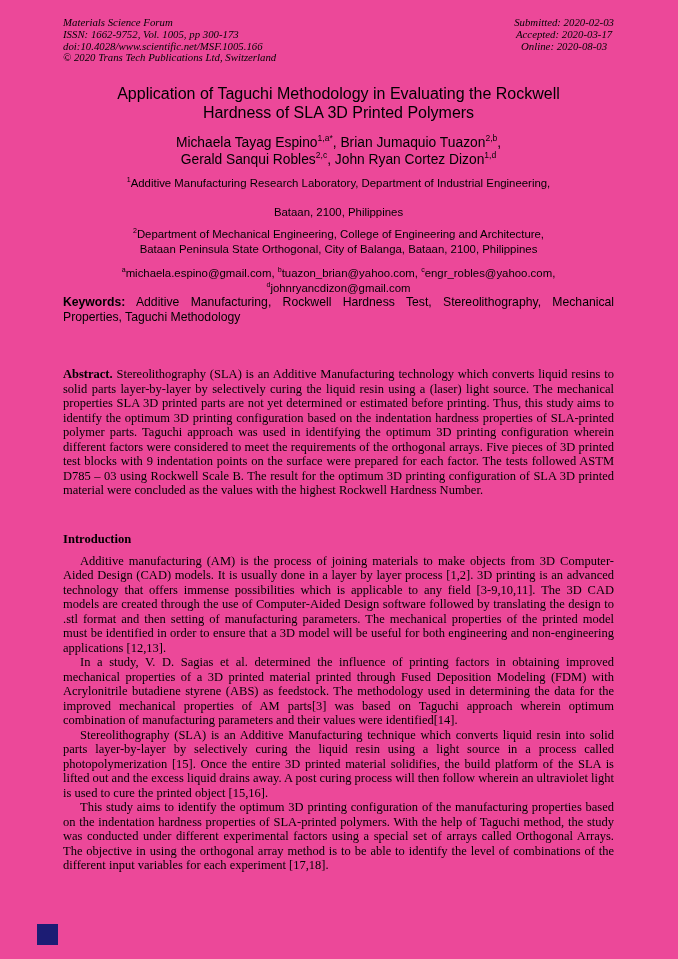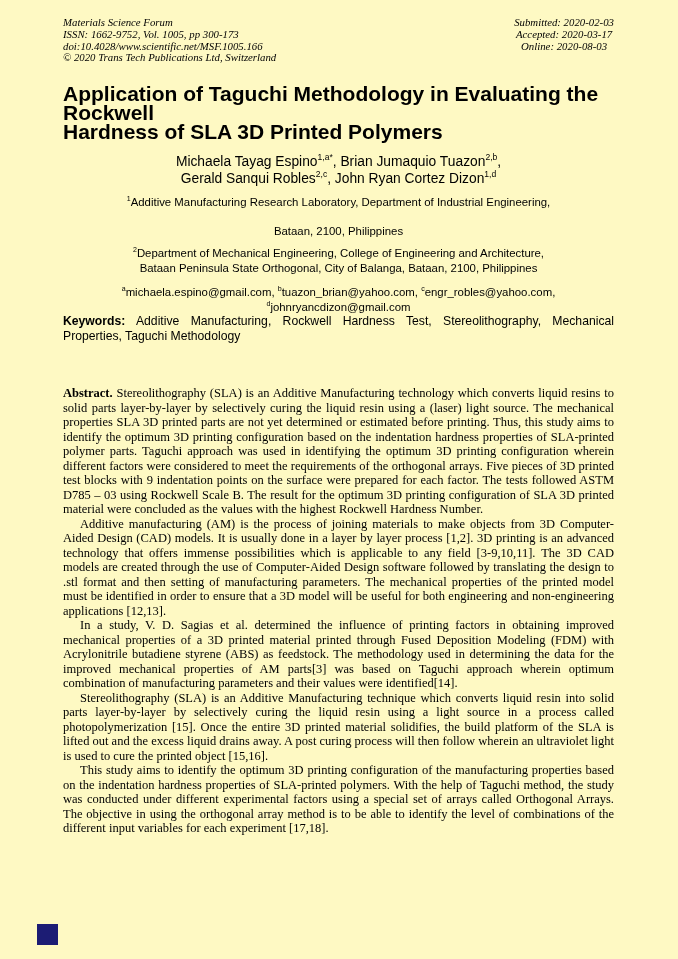--- a/index.html
+++ b/index.html
@@ -1,39 +1,40 @@
 <!DOCTYPE html>
 <html><head>
 <meta charset="utf-8">
 <style>
   * { margin: 0; padding: 0; box-sizing: border-box; }
   html, body { background: #ffffff; }
   .page {
     position: relative;
     width: 678px;
     height: 959px;
-    background: #fef9c3;
+    background: #ec4899;
     color: #000000;
     padding: 17px 64px 0 63px;
     font-family: "Liberation Serif", serif;
     overflow: hidden;
   }
   .page-header {
     display: flex;
     justify-content: space-between;
     font-style: italic;
     font-size: 10.8px;
     line-height: 11.8px;
   }
   .header-right { text-align: center; }
   .title {
     font-family: "Liberation Sans", sans-serif;
-    font-weight: bold;
-    font-size: 21px;
+    font-weight: normal;
+    font-size: 16px;
     line-height: 19px;
+    text-align: center;
     margin-top: 20px;
   }
   .authors {
     font-family: "Liberation Sans", sans-serif;
     font-size: 13.8px;
     line-height: 17px;
     text-align: center;
     margin-top: 12px;
   }
   .affiliation {
@@ -111,20 +112,21 @@
   <div class="affiliation"><sup>1</sup><span>Additive Manufacturing Research Laboratory, Department of Industrial Engineering,</span><br><br><span>Bataan, 2100, Philippines</span></div>
 
   <div class="affiliation"><sup>2</sup><span>Department of Mechanical Engineering, College of Engineering and Architecture,</span><br><span>Bataan Peninsula State Orthogonal, City of Balanga, Bataan, 2100, Philippines</span></div>
 
   <div class="emails"><sup>a</sup><span>michaela.espino@gmail.com, </span><sup>b</sup><span>tuazon_brian@yahoo.com, </span><sup>c</sup><span>engr_robles@yahoo.com,</span><br><sup>d</sup><span>johnryancdizon@gmail.com</span></div>
 
   <p class="keywords"><b class="run-in">Keywords:</b><span> Additive Manufacturing, Rockwell Hardness Test, Stereolithography, Mechanical Properties, Taguchi Methodology</span></p>
 
   <p class="abstract"><b class="run-in">Abstract.</b><span> Stereolithography (SLA) is an Additive Manufacturing technology which converts liquid resins to solid parts layer-by-layer by selectively curing the liquid resin using a (laser) light source. The mechanical properties SLA 3D printed parts are not yet determined or estimated before printing. Thus, this study aims to identify the optimum 3D printing configuration based on the indentation hardness properties of SLA-printed polymer parts. Taguchi approach was used in identifying the optimum 3D printing configuration wherein different factors were considered to meet the requirements of the orthogonal arrays. Five pieces of 3D printed test blocks with 9 indentation points on the surface were prepared for each factor. The tests followed ASTM D785 – 03 using Rockwell Scale B. The result for the optimum 3D printing configuration of SLA 3D printed material were concluded as the values with the highest Rockwell Hardness Number.</span></p>
 
+  <h2 class="section-heading">Introduction</h2>
 
   <p class="body-para">Additive manufacturing (AM) is the process of joining materials to make objects from 3D Computer-Aided Design (CAD) models. It is usually done in a layer by layer process [1,2]. 3D printing is an advanced technology that offers immense possibilities which is applicable to any field [3-9,10,11]. The 3D CAD models are created through the use of Computer-Aided Design software followed by translating the design to .stl format and then setting of manufacturing parameters. The mechanical properties of the printed model must be identified in order to ensure that a 3D model will be useful for both engineering and non-engineering applications [12,13].</p>
   <p class="body-para">In a study, V. D. Sagias et al. determined the influence of printing factors in obtaining improved mechanical properties of a 3D printed material printed through Fused Deposition Modeling (FDM) with Acrylonitrile butadiene styrene (ABS) as feedstock. The methodology used in determining the data for the improved mechanical properties of AM parts[3] was based on Taguchi approach wherein optimum combination of manufacturing parameters and their values were identified[14].</p>
   <p class="body-para">Stereolithography (SLA) is an Additive Manufacturing technique which converts liquid resin into solid parts layer-by-layer by selectively curing the liquid resin using a light source in a process called photopolymerization [15]. Once the entire 3D printed material solidifies, the build platform of the SLA is lifted out and the excess liquid drains away. A post curing process will then follow wherein an ultraviolet light is used to cure the printed object [15,16].</p>
   <p class="body-para">This study aims to identify the optimum 3D printing configuration of the manufacturing properties based on the indentation hardness properties of SLA-printed polymers. With the help of Taguchi method, the study was conducted under different experimental factors using a special set of arrays called Orthogonal Arrays. The objective in using the orthogonal array method is to be able to identify the level of combinations of the different input variables for each experiment [17,18].</p>
 
   <div class="logo-square"></div>
 
 </div>
 

